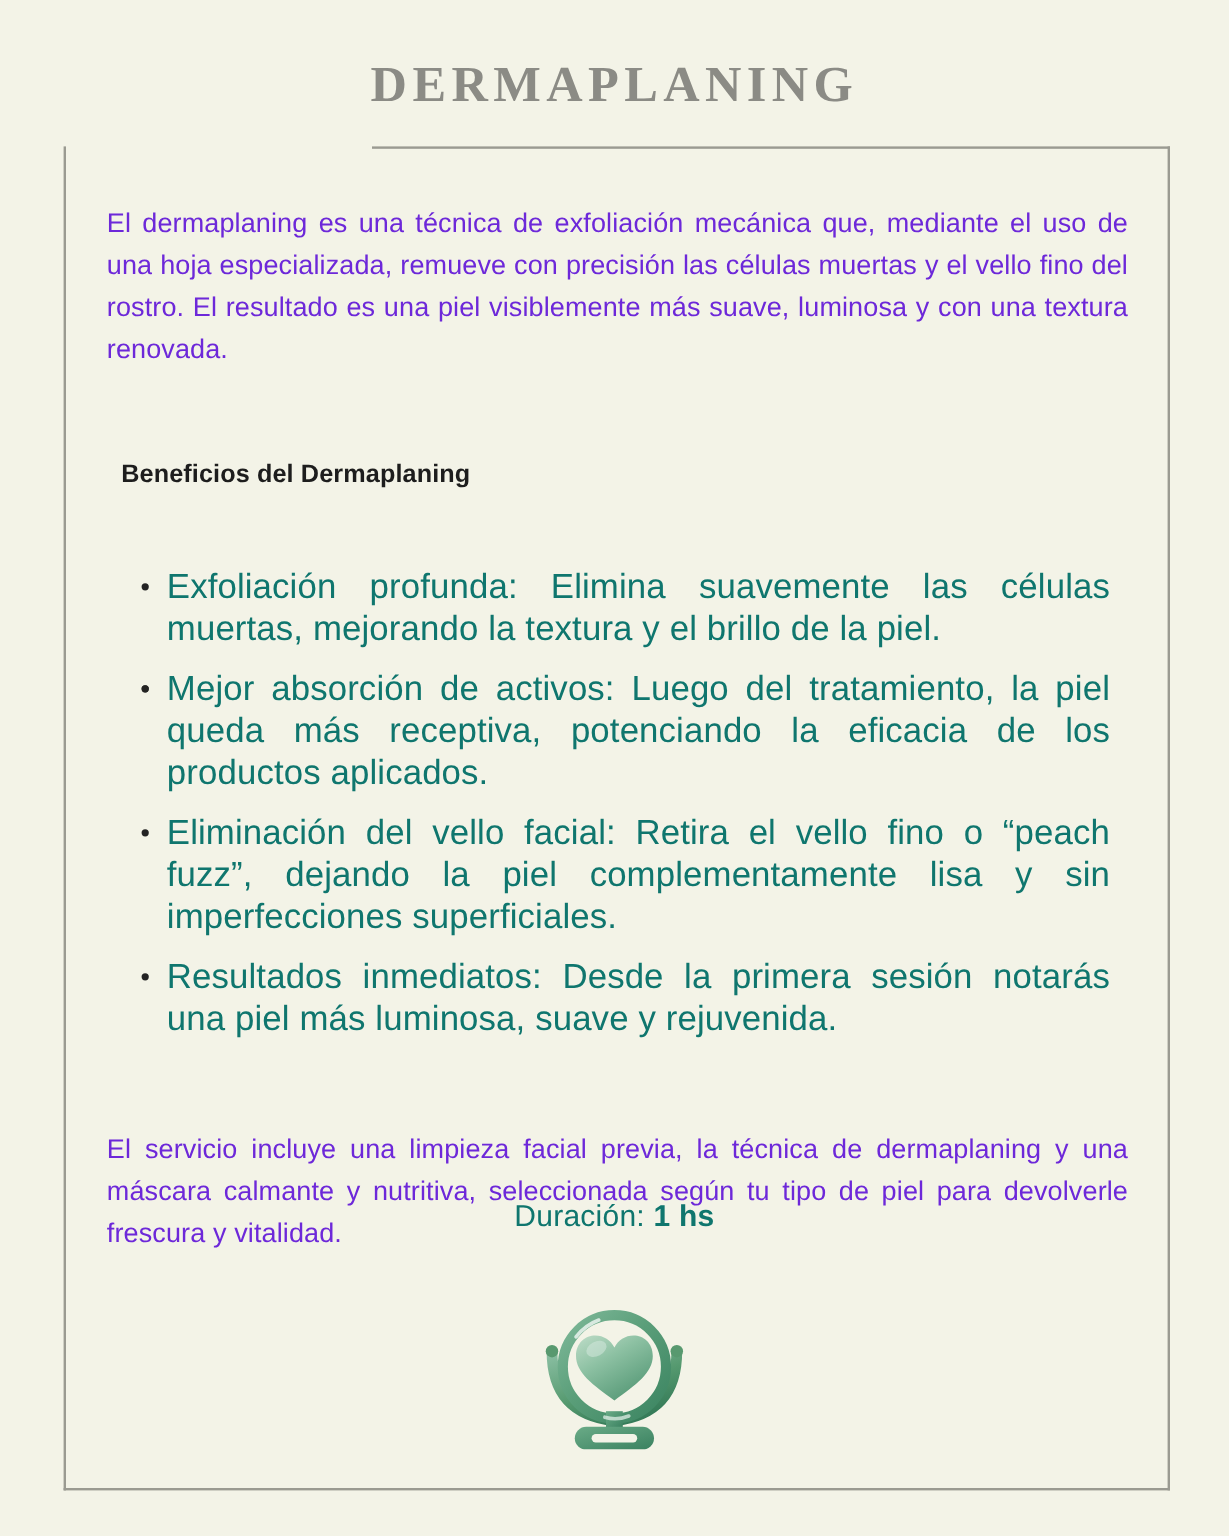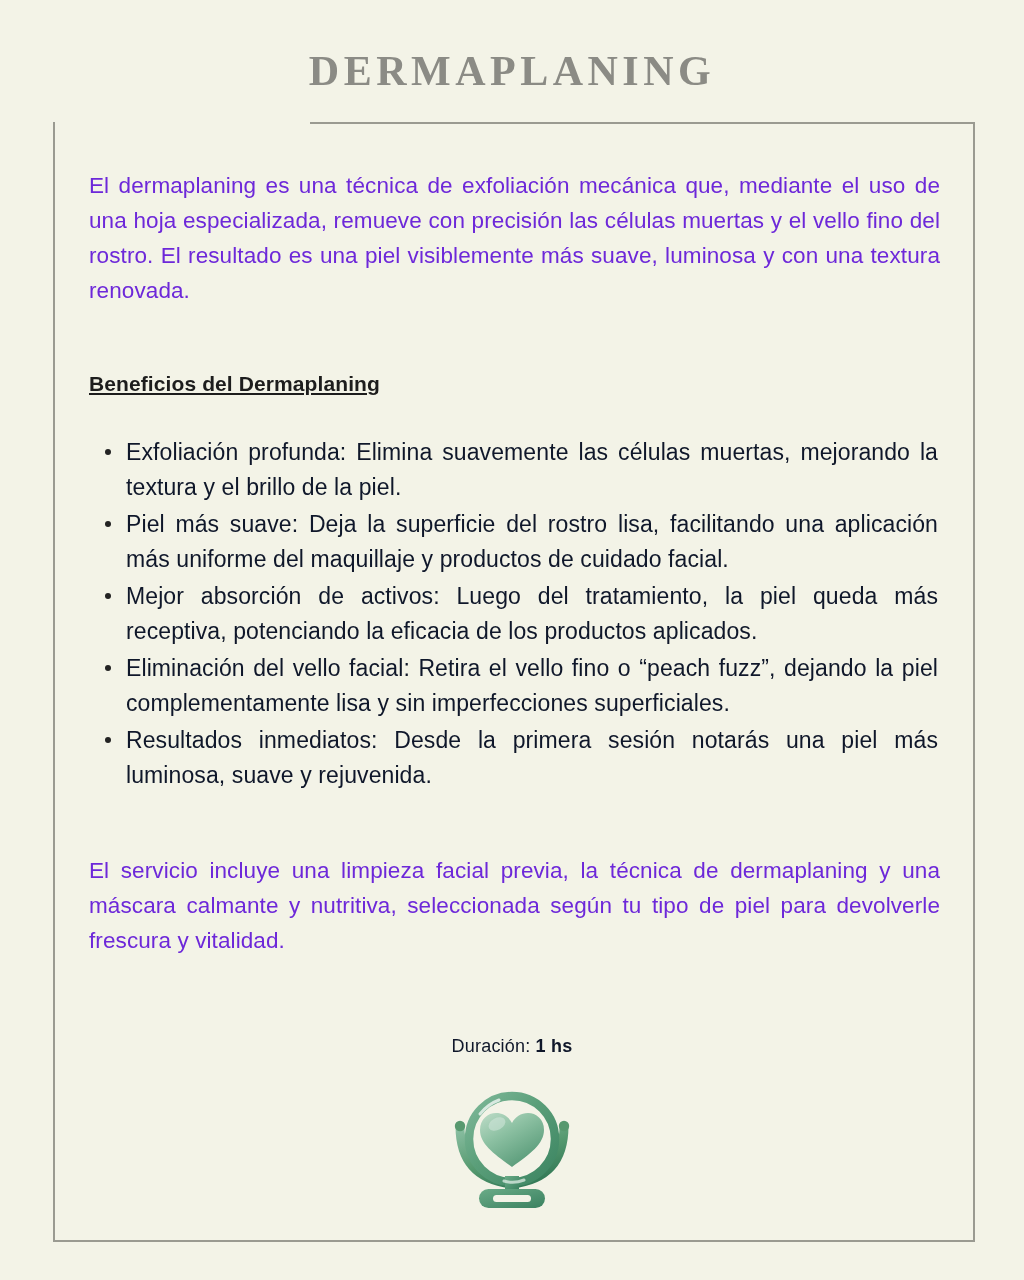--- a/index.html
+++ b/index.html
@@ -66,65 +66,63 @@
     text-align: justify;
     text-justify: inter-word;
     margin: 0;
     letter-spacing: 0.1px;
   }
 
   .section-heading {
     font-size: 21px;
     font-weight: 700;
     color: #1d1d1d;
-    margin: 0;
+    margin: 12px;
     letter-spacing: 0.1px;
-    text-decoration: underline;
   }
 
   .spacer-a { height: 64px; }
   .spacer-b { height: 37px; }
   .spacer-c { height: 58px; }
 
   ul.benefits {
     margin: 0;
     padding: 0 0 0 35px;
     list-style: none;
   }
   ul.benefits li {
     position: relative;
-    font-size: 23px;
+    font-size: 29px;
     line-height: 35px;
-    color: #0f172a;
+    color: #0f766e;
     text-align: justify;
     text-justify: inter-word;
     letter-spacing: 0.1px;
-    margin: 2px;
+    margin: 15px;
   }
   ul.benefits li .bullet-dot {
     position: absolute;
     left: -21px;
     top: 14px;
     width: 6px;
     height: 6px;
     border-radius: 50%;
     background: #232323;
   }
 
   
   .duration {
     position: absolute;
     left: 0;
     top: 1000px;
     width: 1024px;
     text-align: center;
-    font-size: 18px;
-    color: #0f172a;
+    font-size: 25px;
+    color: #0f766e;
     letter-spacing: 0.2px;
-    margin-top: 36px;
   }
   .duration .dur-value {
     font-weight: 700;
   }
 
   
   .logo-wrap {
     position: absolute;
     left: 446px;
     top: 1084px;
@@ -150,21 +148,20 @@
 
   <div class="spacer-b"></div>
 
   <ul class="benefits">
     <li>
       <span class="bullet-dot"></span>
       <span>Exfoliación profunda: Elimina suavemente las células muertas, mejorando la textura y el brillo de la piel.</span>
     </li>
     <li>
       <span class="bullet-dot"></span>
-      <span>Piel más suave: Deja la superficie del rostro lisa, facilitando una aplicación más uniforme del maquillaje y productos de cuidado facial.</span>
     </li>
     <li>
       <span class="bullet-dot"></span>
       <span>Mejor absorción de activos: Luego del tratamiento, la piel queda más receptiva, potenciando la eficacia de los productos aplicados.</span>
     </li>
     <li>
       <span class="bullet-dot"></span>
       <span>Eliminación del vello facial: Retira el vello fino o “peach fuzz”, dejando la piel complementamente lisa y sin imperfecciones superficiales.</span>
     </li>
     <li>

